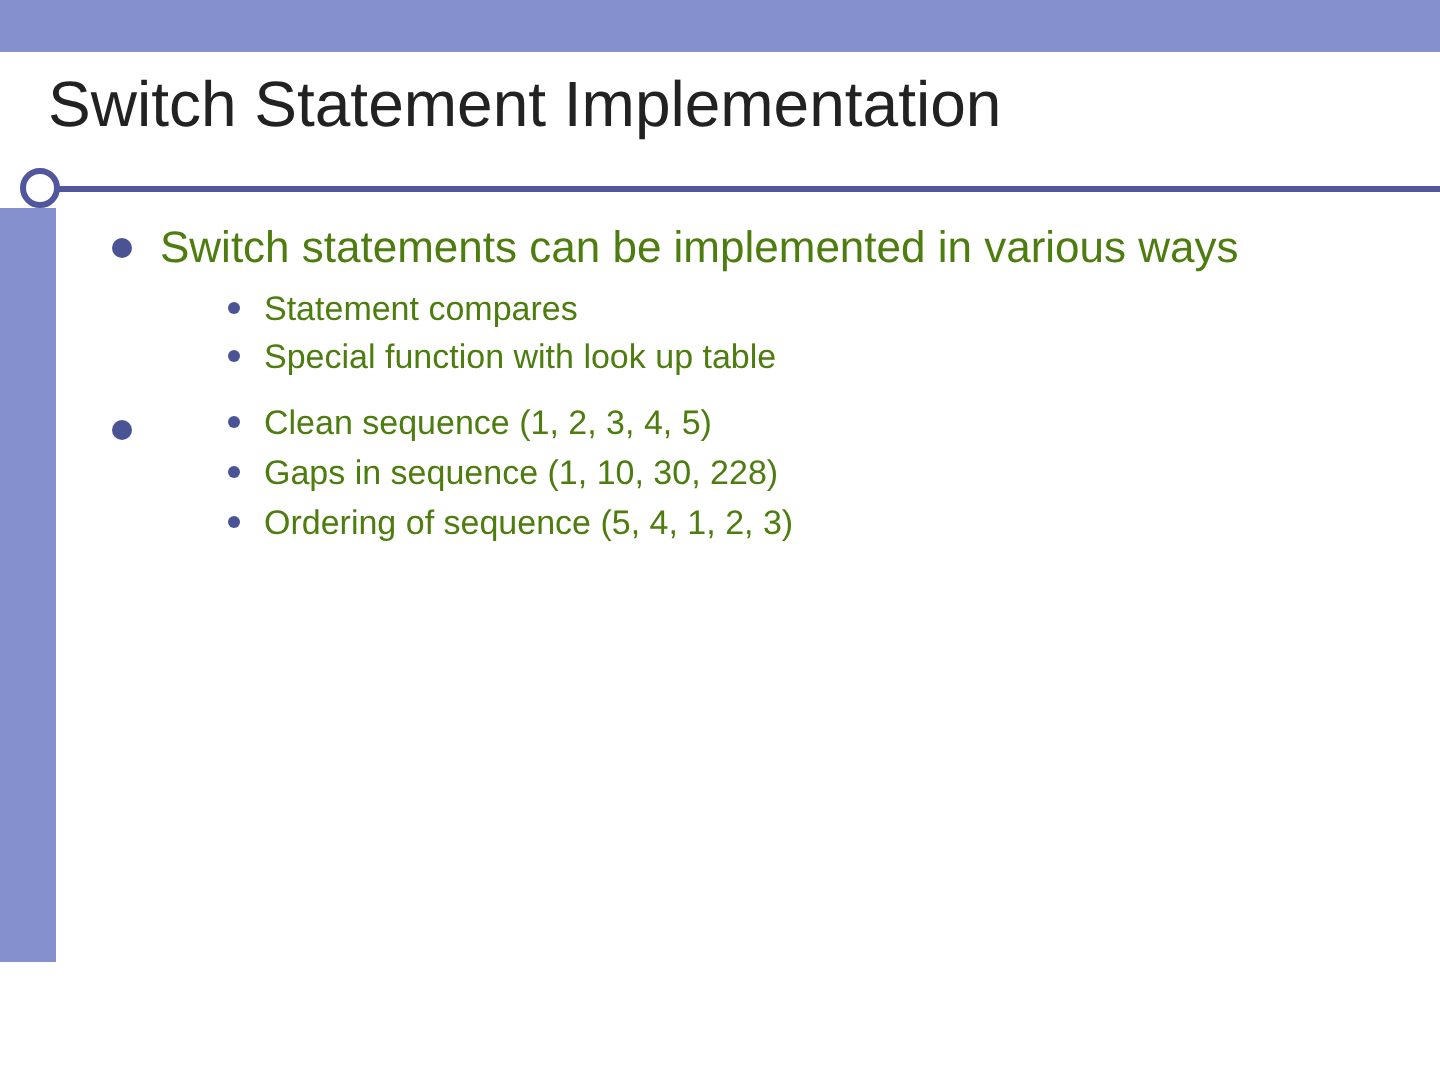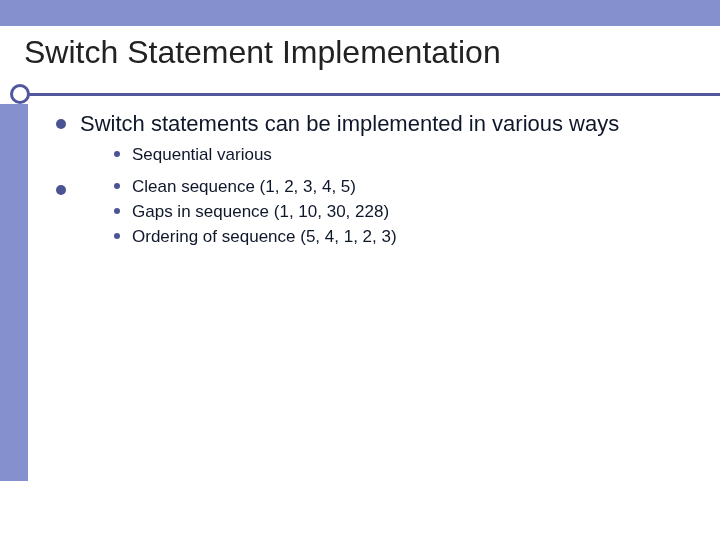--- a/index.html
+++ b/index.html
@@ -60,21 +60,21 @@
     bottom: 0;
     left: 0;
     width: 28px;
     background: #8591cf;
   }
   .content {
     position: absolute;
     top: 110px;
     left: 54px;
     right: 30px;
-    color: #0f172a;
+    color: #4d7c0f;
   }
   ul.level1 {
     list-style: none;
   }
   ul.level1 > li {
     position: relative;
     padding-left: 26px;
     font-size: 22px;
     line-height: 1.25;
     margin-bottom: 8px;
@@ -124,21 +124,22 @@
     <div class="rule-circle"></div>
   </div>
 
   <div class="left-band"></div>
 
   <div class="content">
     <ul class="level1">
       <li>
         <span>Switch statements can be implemented in various ways</span>
         <ul class="level2">
-          <li><span>Sequential various</span></li>
+          <li><span>Statement compares</span></li>
+          <li><span>Special function with look up table</span></li>
         </ul>
       </li>
       <li>
         <ul class="level2">
           <li><span>Clean sequence (1, 2, 3, 4, 5)</span></li>
           <li><span>Gaps in sequence (1, 10, 30, 228)</span></li>
           <li><span>Ordering of sequence (5, 4, 1, 2, 3)</span></li>
         </ul>
       </li>
     </ul>

